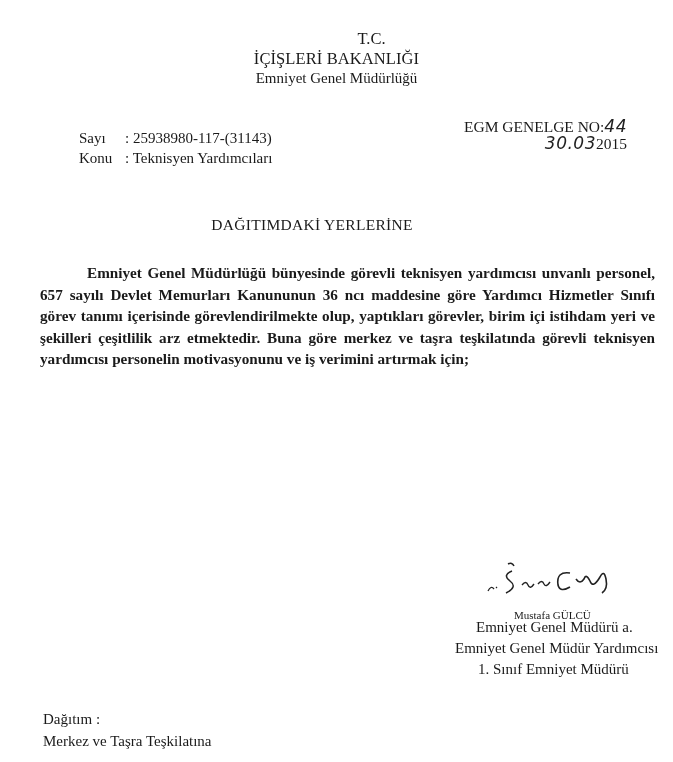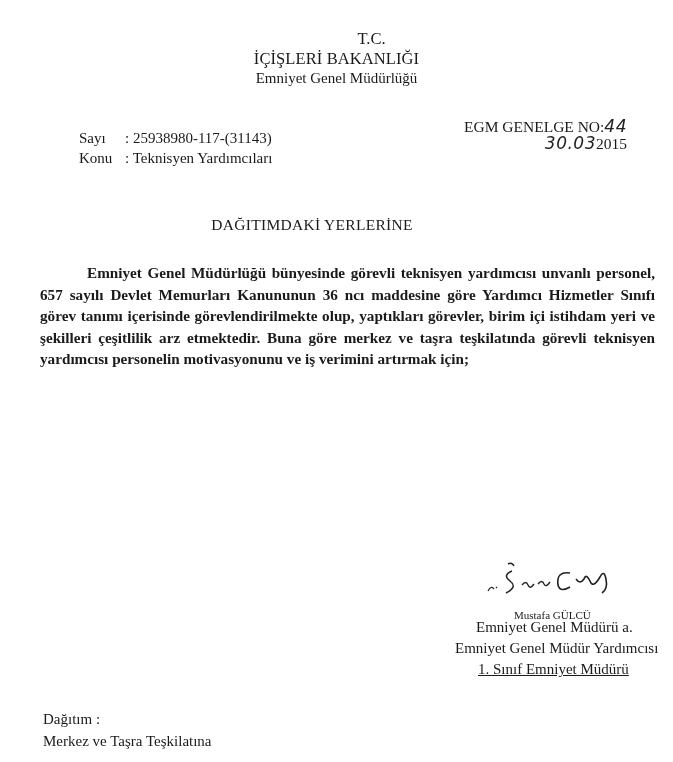--- a/index.html
+++ b/index.html
@@ -26,21 +26,21 @@
     position: absolute; left: 40px; width: 615px; top: 262px;
     font-size: 15.2px; line-height: 21.6px; text-align: justify; font-weight: bold;
   }
   .body-text p { margin: 0; }
   .body-text .indent { text-indent: 47px; }
   .body-text .para-gap { margin-top: 4px; }
   .signature-mark { left: 484px; top: 561px; }
   .signer-name { left: 514px; top: 597px; font-size: 11px; margin-top: 12px; }
   .signer-title1 { left: 476px; top: 619px; font-size: 15px; }
   .signer-title2 { left: 455px; top: 640px; font-size: 15px; }
-  .signer-title3 { left: 478px; top: 661px; font-size: 15px; text-decoration: underline; }
+  .signer-title3 { left: 478px; top: 661px; font-size: 15px; }
 
   .dagitim { left: 43px; top: 711px; font-size: 15px; }
   .dagitim-to { left: 43px; top: 733px; font-size: 15px; text-align: right; }
 </style>
 </head>
 <body>
 
 <div class="abs header hdr1">T.C.</div>
 <div class="abs header hdr2">İÇİŞLERİ BAKANLIĞI</div>
 <div class="abs header hdr3">Emniyet Genel Müdürlüğü</div>

